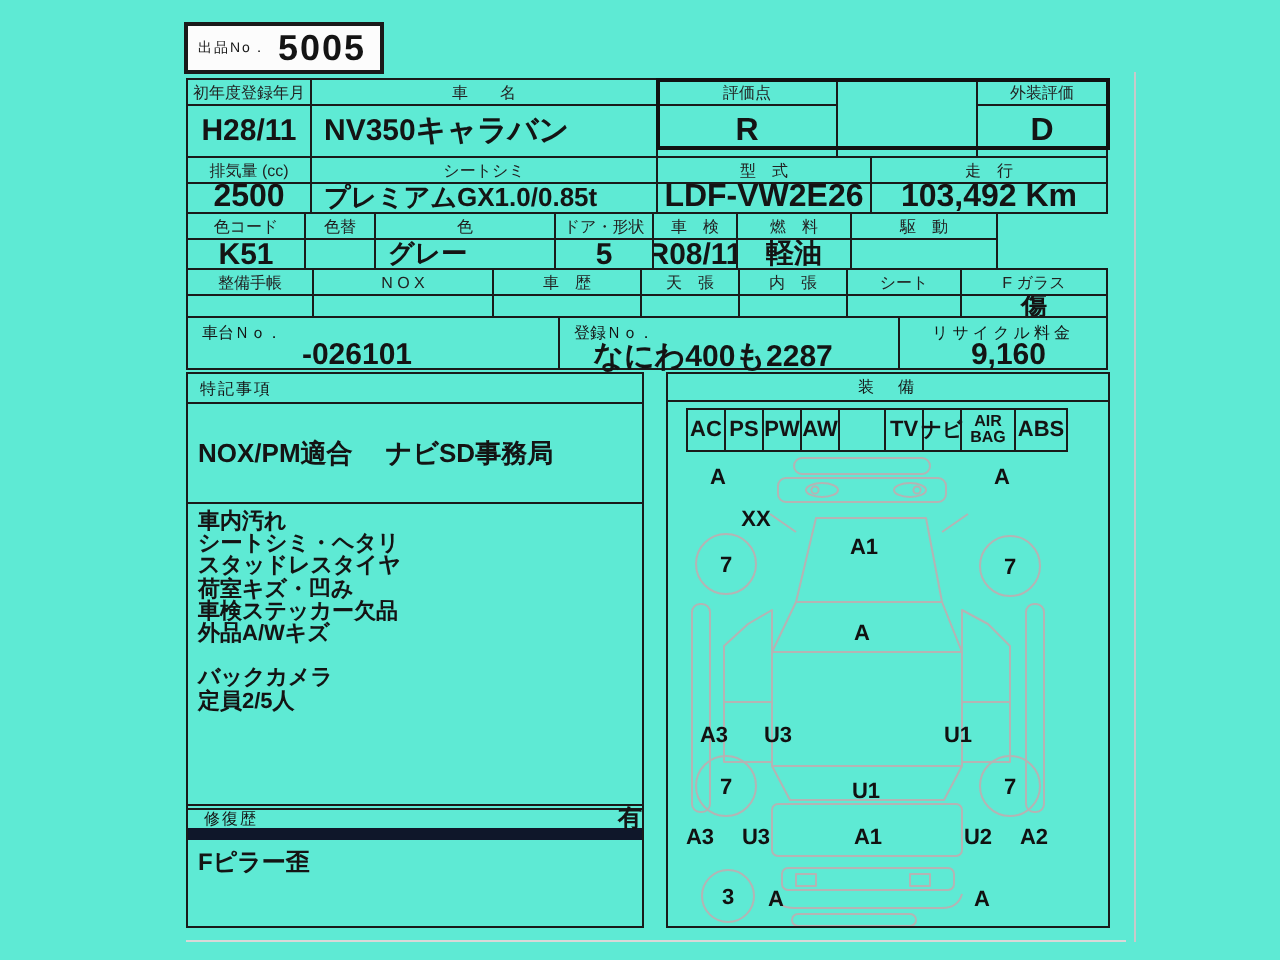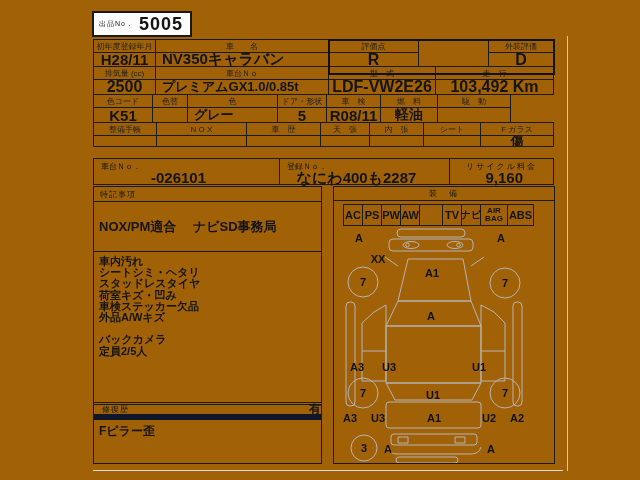--- a/index.html
+++ b/index.html
@@ -1,16 +1,16 @@
 <!DOCTYPE html>
 <html><head>
 <meta charset="utf-8">
 <style>
   html,body{margin:0;padding:0;background:#fcfcfc;}
-  .stage{position:relative;width:640px;height:480px;background:#a16207;overflow:hidden;
+  .stage{position:relative;width:640px;height:480px;background:#5eead4;overflow:hidden;
          font-family:"Liberation Sans","DejaVu Sans",sans-serif;color:#141414;}
   
   .lot-box{position:absolute;left:92px;top:11px;width:100px;height:26px;border:2px solid #1a1a1a;
            display:flex;align-items:center;padding-left:5px;box-sizing:border-box;background:#fcfcfc;}
   .lot-label{font-size:7px;letter-spacing:1px;white-space:nowrap;}
   .lot-value{font-size:18px;font-weight:bold;margin-left:5px;letter-spacing:1px;}
   
   .tbl{position:absolute;left:93px;top:39px;width:461px;}
   .row{display:flex;margin-top:-1px;}
   .row:first-child{margin-top:0;}
@@ -68,21 +68,21 @@
 
 <div class="stage">
 
   <div class="lot-box">
     <span class="lot-label">出品No．</span>
     <span class="lot-value">5005</span>
   </div>
 
   <div class="tbl">
 
-    <div class="row" style="height:28px;">
+    <div class="row" style="height:40px;">
       <div class="f" style="width:63px;">
         <div class="lb">初年度登録年月</div>
         <div class="vl">H28/11</div>
       </div>
       <div class="f" style="width:174px;">
         <div class="lb">車　　名</div>
         <div class="vl left">NV350キャラバン</div>
       </div>
       <div class="f" style="width:91px;">
         <div class="lb">評価点</div>
@@ -97,21 +97,21 @@
         <div class="vl f16">D</div>
       </div>
     </div>
 
     <div class="row" style="height:29px;">
       <div class="f" style="width:63px;">
         <div class="lb">排気量 (cc)</div>
         <div class="vl f16">2500</div>
       </div>
       <div class="f" style="width:174px;">
-        <div class="lb">車台Ｎｏ</div>
+        <div class="lb">シートシミ</div>
         <div class="vl left f13">プレミアムGX1.0/0.85t</div>
       </div>
       <div class="f" style="width:108px;">
         <div class="lb">型　式</div>
         <div class="vl f16">LDF-VW2E26</div>
       </div>
       <div class="f" style="width:119px;">
         <div class="lb">走　行</div>
         <div class="vl f16">103,492 Km</div>
       </div>
@@ -127,21 +127,21 @@
         <div class="vl"></div>
       </div>
       <div class="f" style="width:91px;">
         <div class="lb">色</div>
         <div class="vl left f13">グレー</div>
       </div>
       <div class="f" style="width:50px;">
         <div class="lb">ドア・形状</div>
         <div class="vl">5</div>
       </div>
-      <div class="f" style="width:55px;">
+      <div class="f" style="width:43px;">
         <div class="lb">車　検</div>
         <div class="vl">R08/11</div>
       </div>
       <div class="f" style="width:58px;">
         <div class="lb">燃　料</div>
         <div class="vl f14">軽油</div>
       </div>
       <div class="f" style="width:74px;">
         <div class="lb">駆　動</div>
         <div class="vl"></div>

